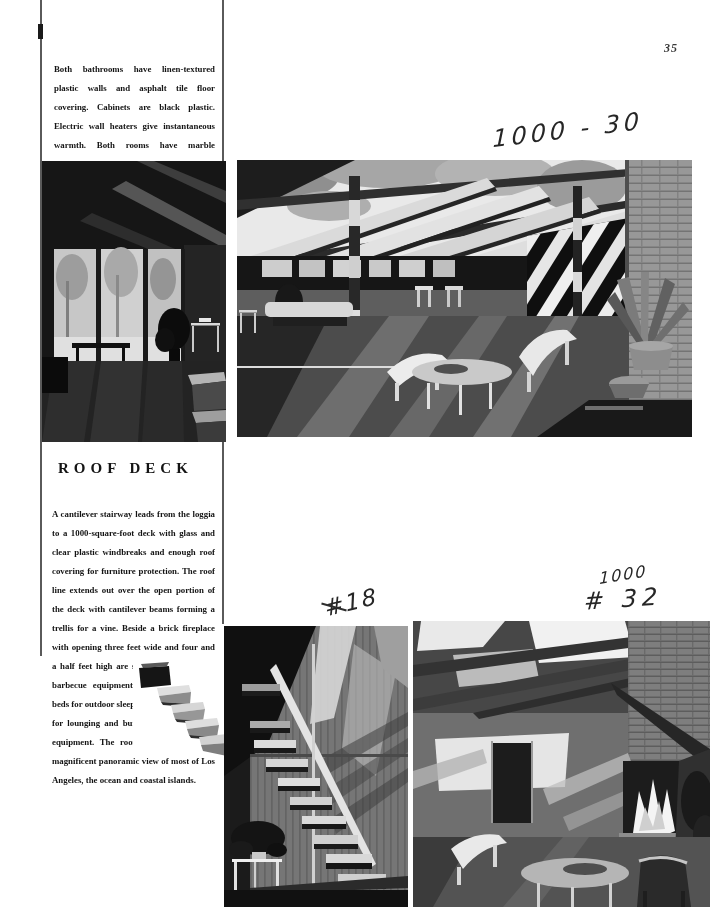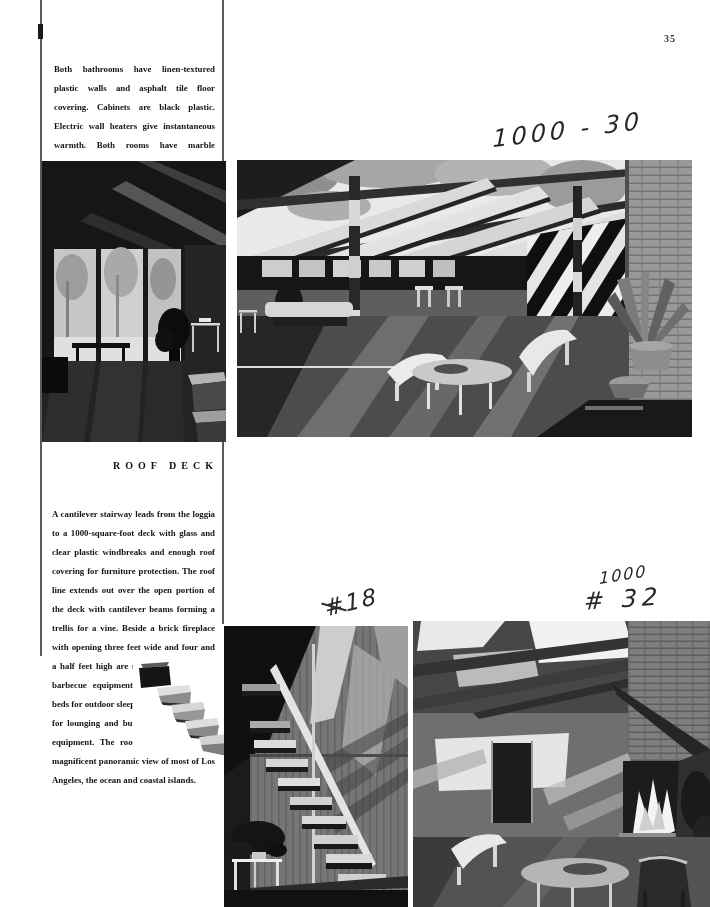--- a/index.html
+++ b/index.html
@@ -12,28 +12,28 @@
   .rule-left  { left:40px;  height:656px; }
   .rule-right { left:222px; height:624px; }
   .reg-mark { position:absolute; left:38px; top:24px; width:5px; height:15px; background:#1a1a1a; }
 
   .copy {
     position:absolute; color:#141414; font-weight:bold;
     font-size:8.8px; line-height:19px; text-align:justify;
   }
   .bath-copy { left:54px; top:51px; width:161px; }
   .rd-head {
-    position:absolute; left:58px; top:460px; width:160px; text-align:right;
-    color:#141414; font-weight:bold; font-size:10px; letter-spacing:5px; white-space:nowrap;
+    position:absolute; left:58px; top:460px; width:160px; text-align:left;
+    color:#141414; font-weight:bold; font-size:15px; letter-spacing:5px; white-space:nowrap;
   }
   .rd-body { left:52px; top:496px; width:163px; }
 
   .pageno {
-    position:absolute; left:664px; top:33px; font-size:10px; font-weight:bold;
-    color:#3a3a3a; letter-spacing:1px;
+    position:absolute; left:664px; top:41px; font-size:12px; font-weight:bold;
+    color:#3a3a3a; letter-spacing:1px;font-style:italic;
   }
 
   .hand {
     position:absolute; font-family:"DejaVu Sans", sans-serif; font-style:italic;
     color:#262626; white-space:nowrap;
   }
   .hand-top   { left:492px; top:116px; font-size:24px; letter-spacing:4px; transform:rotate(-7deg) skewX(-8deg); }
   .hand-18    { left:324px; top:589px; font-size:23px; letter-spacing:2px; transform:rotate(-14deg) skewX(-6deg); }
   .hand-1000  { left:599px; top:565px; font-size:16px; letter-spacing:2px; transform:rotate(-9deg) skewX(-10deg); }
   .hand-32    { left:584px; top:585px; font-size:24px; letter-spacing:5px; transform:rotate(-4deg) skewX(-6deg); }

